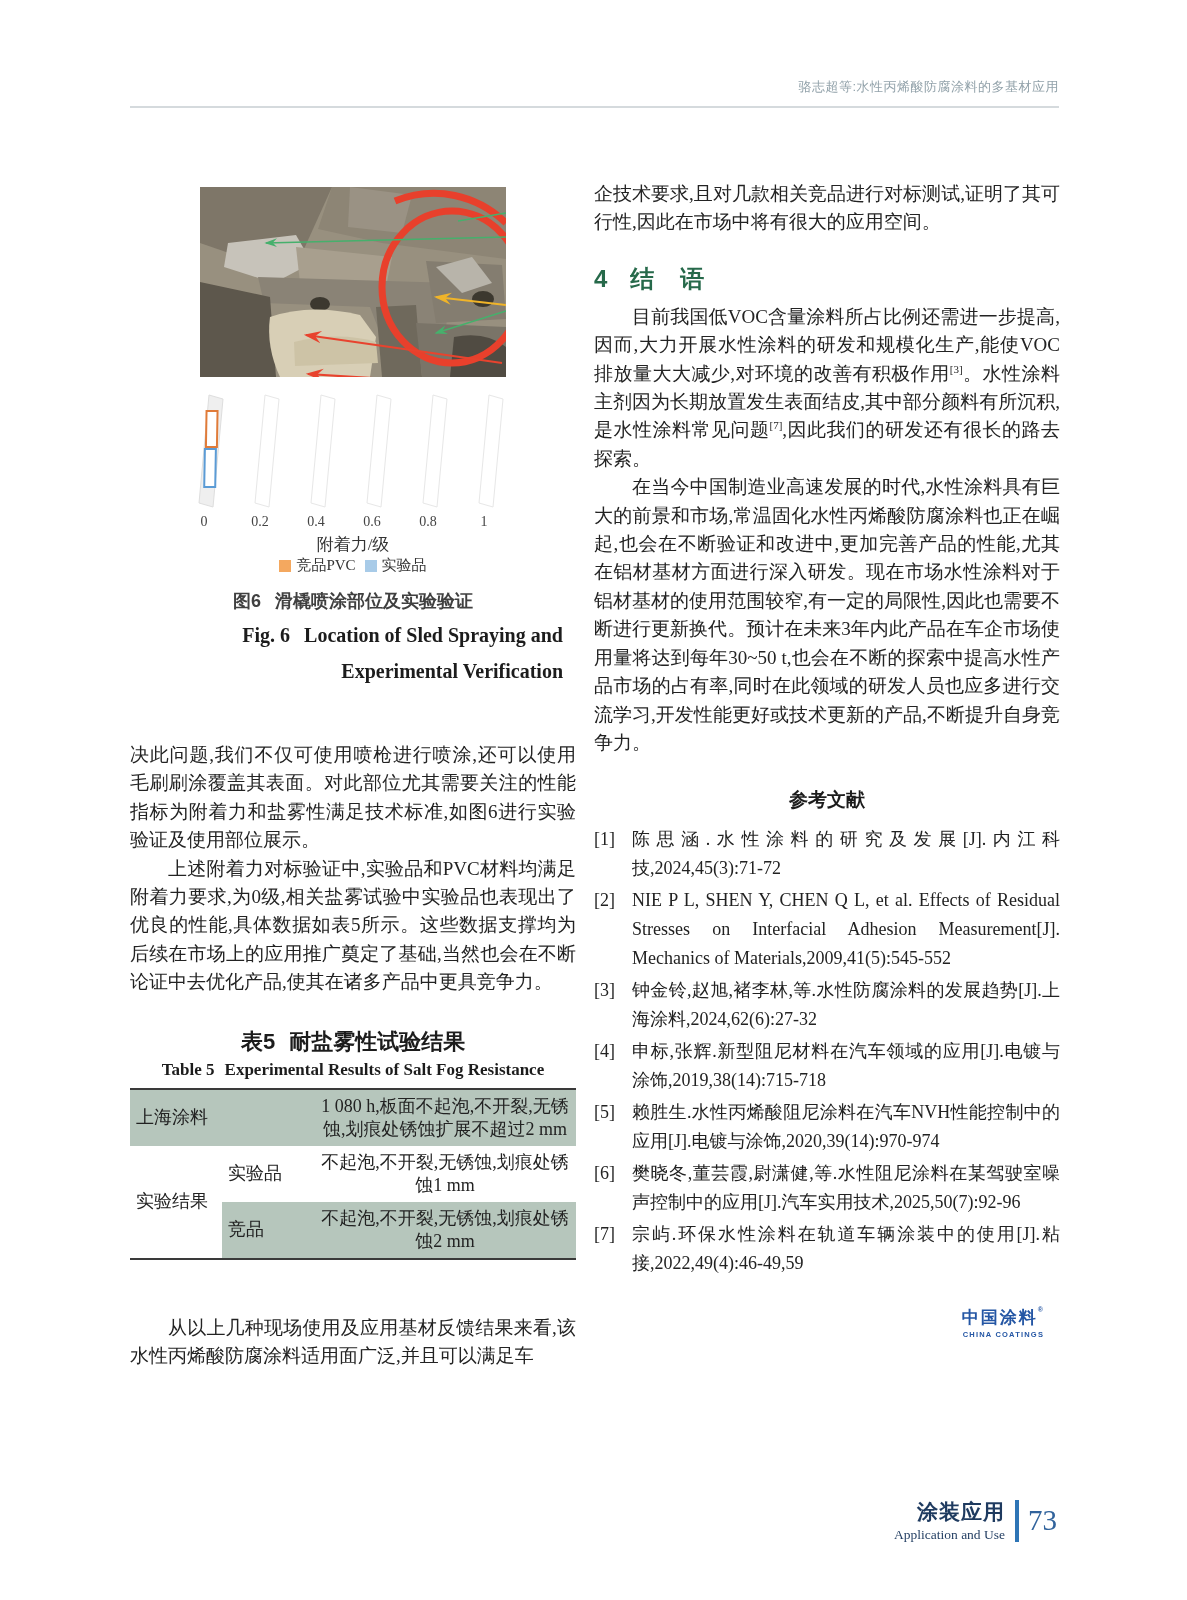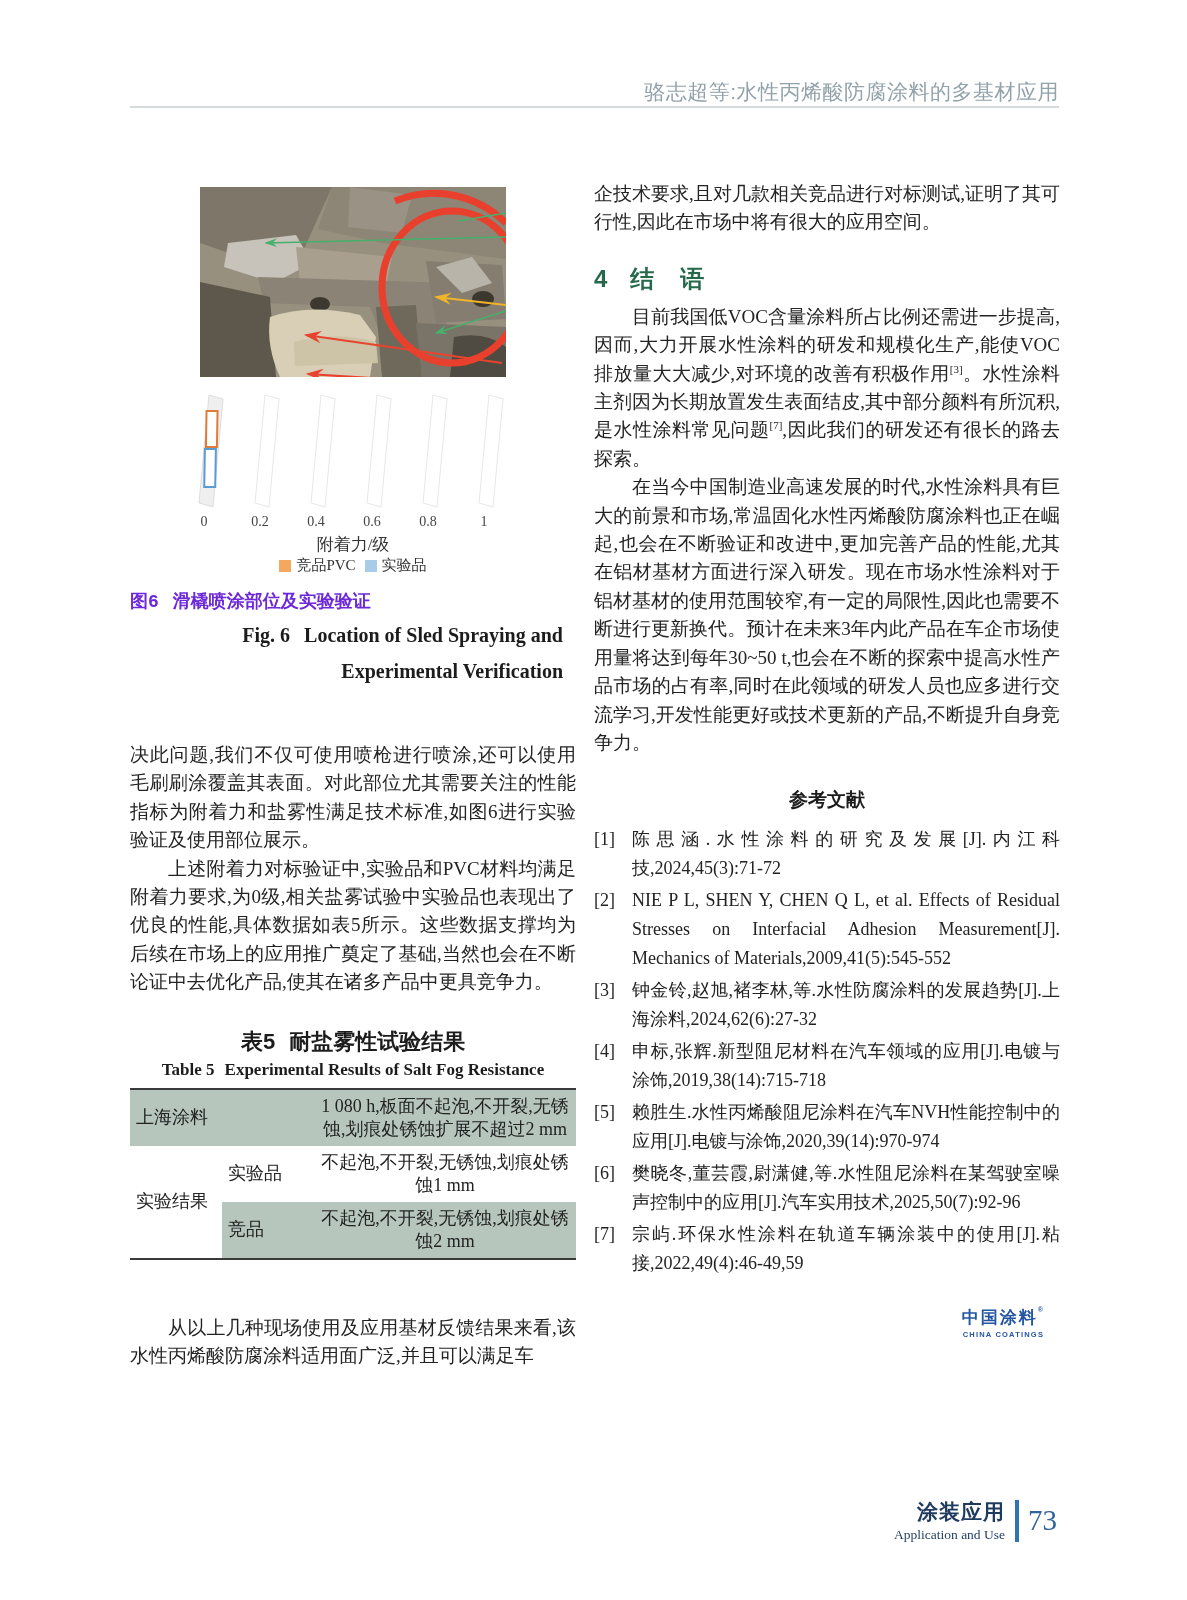--- a/index.html
+++ b/index.html
@@ -5,21 +5,21 @@
   * { margin:0; padding:0; box-sizing:border-box; }
   html,body { background:#ffffff; }
   .page {
     position:relative; width:1187px; height:1600px; background:#ffffff;
     font-family:"Liberation Serif","DejaVu Serif",serif; color:#222;
     overflow:hidden; margin:0 auto;
   }
   .running-head {
     position:absolute; top:78px; right:128px;
     font-family:"Liberation Sans","DejaVu Sans",sans-serif;
-    font-size:21px; color:#92a2aa; letter-spacing:0.5px;
+    font-size:13px; color:#92a2aa; letter-spacing:0.5px;
   }
   .head-rule {
     position:absolute; top:106px; left:130px; width:929px; height:2px;
     background:#d5dadd;
   }
   .col-left  { position:absolute; left:130px; top:160px; width:446px; }
   .col-right { position:absolute; left:594px; top:160px; width:466px; }
 
   .para {
     font-size:19px; line-height:28.4px; text-align:justify; color:#232323;
@@ -27,21 +27,21 @@
   .indent { text-indent:2em; }
 
   
   .fig-block { margin-top:27px; }
   .photo-wrap { width:306px; height:190px; margin:0 auto; position:relative; overflow:hidden; }
   .photo-wrap svg { display:block; }
   .chart-wrap { width:340px; margin:8px auto 0; }
   .chart-xlabel { text-align:center; font-size:17px; color:#333; margin-top:-2px; }
   .chart-legend { display:flex; justify-content:center; align-items:center; gap:3px; font-size:15px; color:#333; }
   .legend-swatch { display:inline-block; width:12px; height:12px; margin-right:2px; }
-  .cap-cn { font-family:Liberation Mono, monospace; font-weight:bold; font-size:18px; margin-top:14px; color:#6d28d9; }
+  .cap-cn { text-align:center; font-family:Liberation Sans, sans-serif; font-weight:bold; font-size:18px; margin-top:14px; color:#404040; }
   .cap-cn .cap-label { margin-right:14px; }
   .cap-en { text-align:right; font-weight:bold; font-size:20px; line-height:36px; margin:4px auto 0; width:420px; color:#1c1c1c; }
   .cap-en .cap-label { margin-right:14px; }
 
   
   .lp1 { margin-top:52px; }
 
   
   .tbl-title-cn { text-align:center; font-family:"Liberation Sans","DejaVu Sans",sans-serif; font-weight:bold; font-size:22px; margin-top:30px; color:#1c1c1c; }
   .tbl-title-cn .cap-label { margin-right:14px; }

